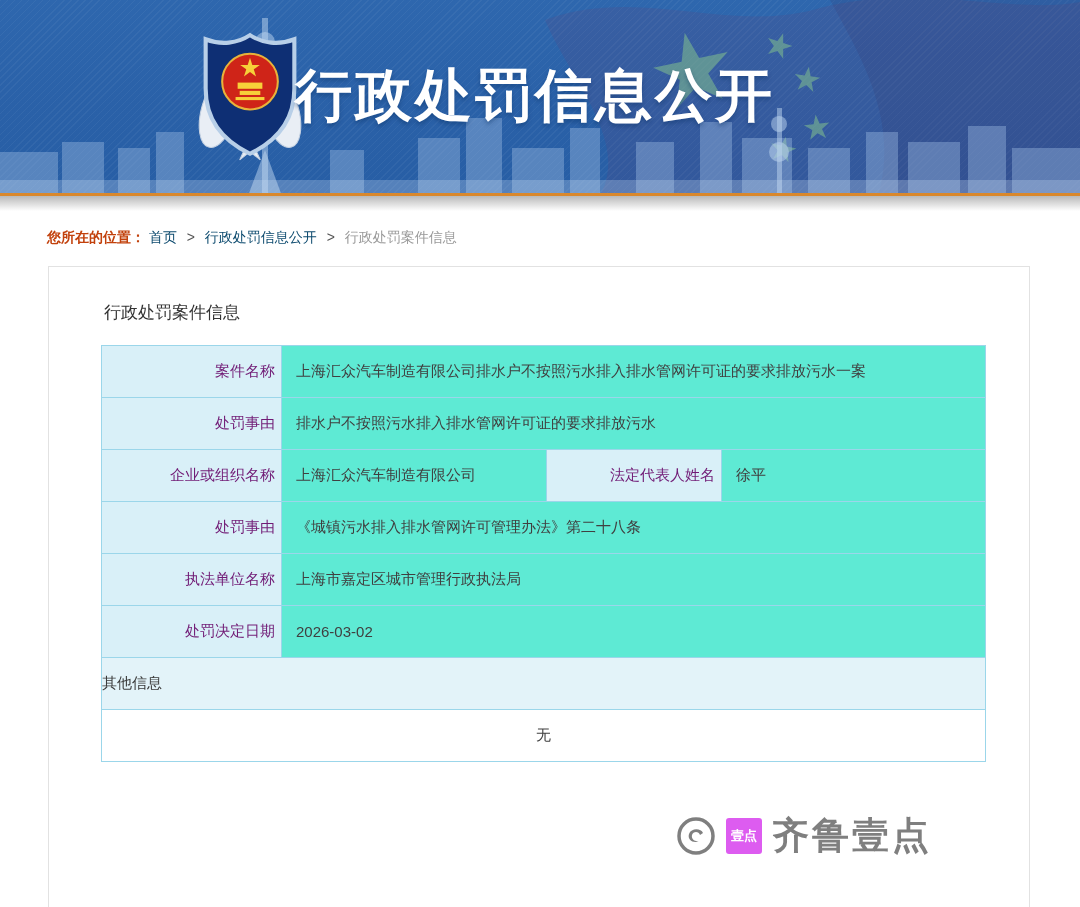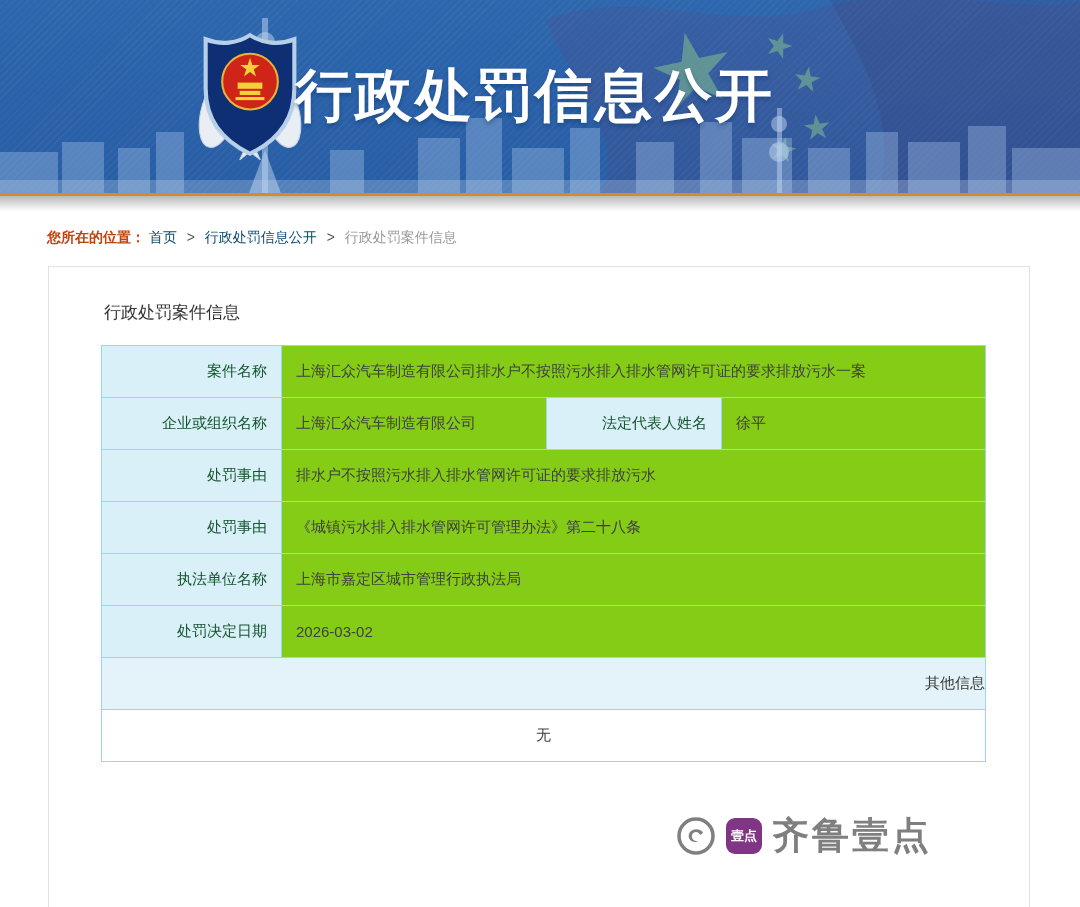--- a/index.html
+++ b/index.html
@@ -53,39 +53,39 @@
   table.case-table {
     margin:20px 0 0 52px; width:884px;
     border-collapse:collapse; table-layout:fixed;
     font-size:15px; color:#404040;
   }
   table.case-table td {
     border:1px solid #9bd6ea; height:52px; vertical-align:middle;
     overflow:hidden; white-space:nowrap;
   }
   td.lbl {
-    background:#d9f0f8; text-align:right; padding-right:14px; color:#14532d;
-  }
-  td.val { background:#84cc16; text-align:left; padding-left:14px; }
-  td.full-header { background:#e3f3f9; text-align:right; color:#3a3a3a; }
+    background:#d9f0f8; text-align:right; padding-right:6px; color:#701a75;
+  }
+  td.val { background:#5eead4; text-align:left; padding-left:14px; }
+  td.full-header { background:#e3f3f9; text-align:left; color:#3a3a3a; }
   td.full-value  { background:#fff; text-align:center; }
 
   
   .watermark {
     position:absolute; left:676px; top:810px; height:52px;
     display:flex; align-items:center; gap:10px;
     color:#6e6e6e; opacity:0.88; pointer-events:none; white-space:nowrap;
   }
   .wm-paper {
     font-family:"DejaVu Serif","Liberation Serif",serif;
     font-style:italic; font-weight:bold; font-size:34px; color:#686868;
     letter-spacing:2px;
   }
   .wm-badge {
-    width:36px; height:36px; border-radius:9px; background:#701a75;
+    width:36px; height:36px; border-radius:3px; background:#d946ef;
     display:flex; align-items:center; justify-content:center;
     color:#fff; font-size:13px; font-weight:bold; letter-spacing:0;
   }
   .wm-app { font-size:37px; font-weight:bold; color:#6e6e6e; letter-spacing:3px; }
 </style>
 </head>
 <body>
 
 <div class="banner">
   <div class="texture"></div>
@@ -185,31 +185,31 @@
         <col style="width:265px">
       <col style="width:175px">
         <col style="width:264px">
     </colgroup>
     <tbody>
       <tr>
         <td class="lbl">案件名称</td>
         <td class="val" colspan="3">上海汇众汽车制造有限公司排水户不按照污水排入排水管网许可证的要求排放污水一案</td>
       </tr>
       <tr>
+        <td class="lbl">处罚事由</td>
+        <td class="val" colspan="3">排水户不按照污水排入排水管网许可证的要求排放污水</td>
+      </tr>
+      <tr>
         <td class="lbl">企业或组织名称</td>
         <td class="val">上海汇众汽车制造有限公司</td>
         <td class="lbl">法定代表人姓名</td>
         <td class="val">徐平</td>
       </tr>
       <tr>
         <td class="lbl">处罚事由</td>
-        <td class="val" colspan="3">排水户不按照污水排入排水管网许可证的要求排放污水</td>
-      </tr>
-      <tr>
-        <td class="lbl">处罚事由</td>
         <td class="val" colspan="3">《城镇污水排入排水管网许可管理办法》第二十八条</td>
       </tr>
       <tr>
         <td class="lbl">执法单位名称</td>
         <td class="val" colspan="3">上海市嘉定区城市管理行政执法局</td>
       </tr>
       <tr>
         <td class="lbl">处罚决定日期</td>
         <td class="val" colspan="3">2026-03-02</td>
       </tr>

